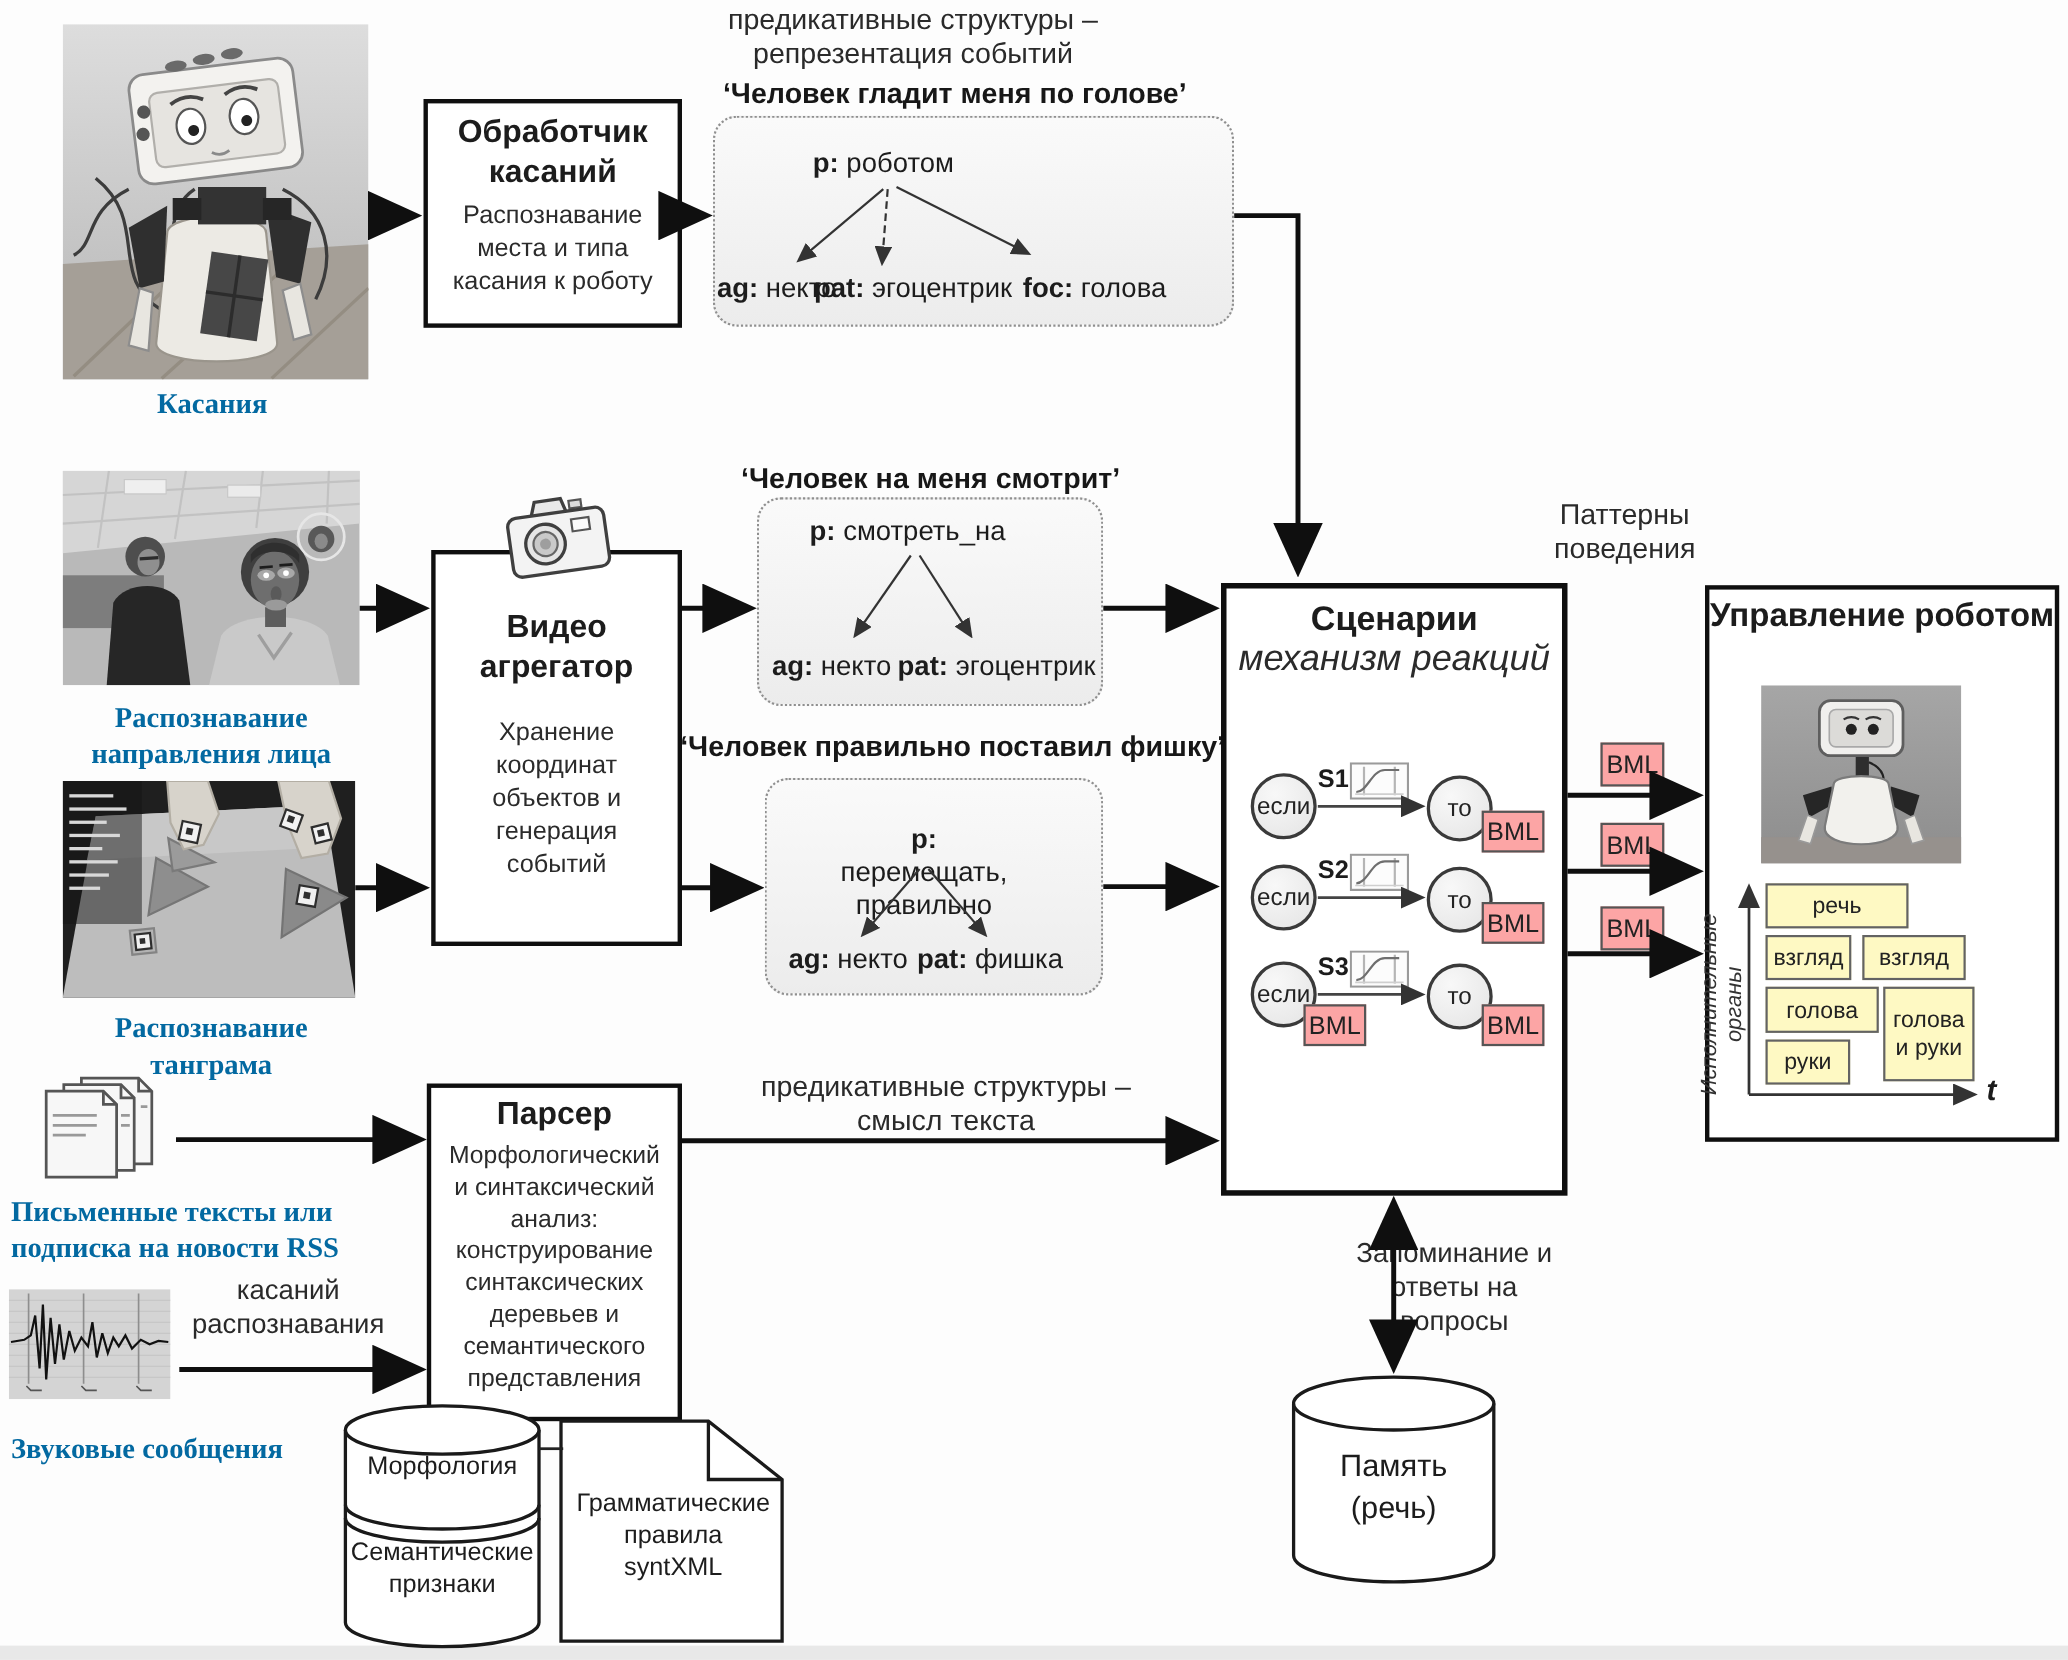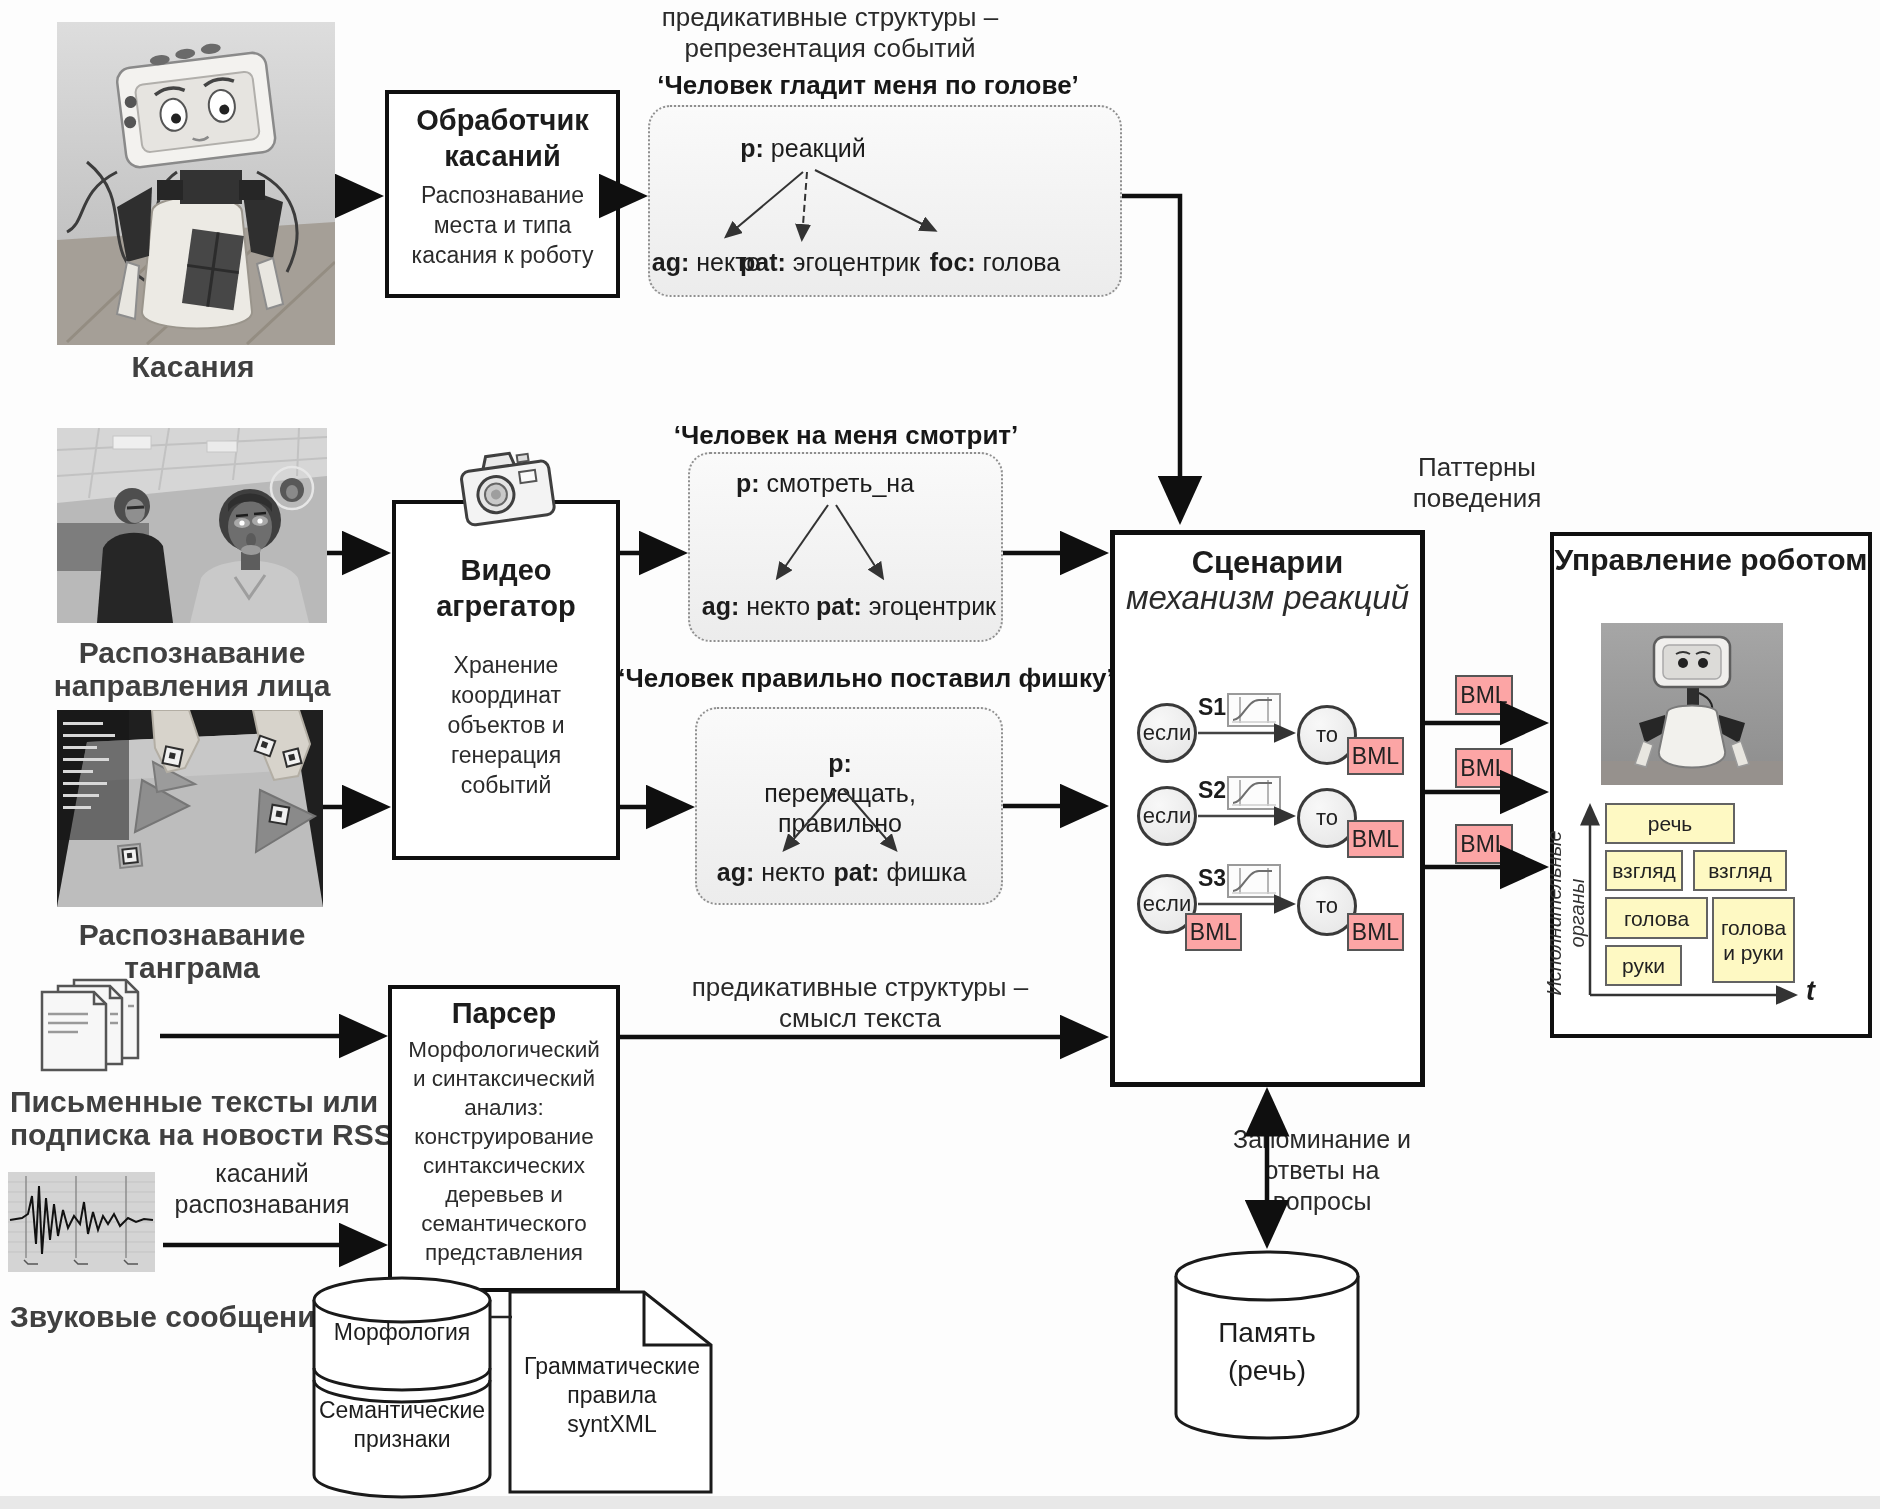--- a/index.html
+++ b/index.html
@@ -4,21 +4,21 @@
 <style>
   html,body{margin:0;padding:0;background:#fff;}
   .canvas{position:relative;width:1880px;height:1509px;background:#fdfdfd;overflow:hidden;
           font-family:"Liberation Sans","DejaVu Sans",sans-serif;color:#1c1c1c;}
   .abs{position:absolute;}
   .ml{white-space:pre-line;}
   .ctr{transform:translateX(-50%);text-align:center;}
   .b{font-weight:700;}
   .lbl{font-size:25px;line-height:31px;color:#2a2a2a;}
   .quote{font-size:26px;font-weight:700;color:#171717;}
-  .cap{font-size:30px;font-weight:700;line-height:33px;color:#404040;}
+  .cap{font-size:26px;font-weight:700;line-height:33px;color:#0369a1;font-family:Liberation Serif, serif;}
   .solidbox{position:absolute;border:4px solid #0f0f0f;background:#fff;box-sizing:border-box;}
   .boxtitle{font-size:29px;font-weight:700;line-height:36px;text-align:center;}
   .boxdesc{font-size:23px;line-height:30px;text-align:center;color:#2b2b2b;}
   .dashedbox{position:absolute;border:2px dotted #8f8f8f;border-radius:22px;box-sizing:border-box;
              background:linear-gradient(180deg,#fafafa 0%,#ececec 100%);}
   .ptext{font-size:25px;line-height:30px;text-align:center;}
   .arg{position:absolute;font-size:25px;white-space:nowrap;transform:translateX(-50%);}
   .arg .b{margin-right:7px;}
   .circle{position:absolute;width:60px;height:60px;border-radius:50%;border:3px solid #3a3a3a;
           background:radial-gradient(circle at 35% 30%,#f8f8f8,#e4e4e4);display:flex;
@@ -384,21 +384,21 @@
   <div class="tblock" style="left:1693px;top:850px;width:94px;height:41px;">взгляд</div>
   <div class="tblock" style="left:1605px;top:897px;width:103px;height:42px;">голова</div>
   <div class="tblock ml" style="left:1712px;top:897px;width:83px;height:86px;">голова
 и руки</div>
   <div class="tblock" style="left:1605px;top:945px;width:77px;height:41px;">руки</div>
   <div class="abs" style="left:1806px;top:976px;font-style:italic;font-size:27px;font-weight:700;z-index:4;">t</div>
 
   <div class="dashedbox" style="left:648px;top:105px;width:474px;height:192px;"></div>
   <div class="abs ptext" style="left:803px;top:133px;transform:translateX(-50%);z-index:5;">
     <span class="b">p:</span>
-    <span class="ml">реакций</span>
+    <span class="ml">роботом</span>
   </div>
   <div class="arg" style="left:706px;top:248px;z-index:5;"><span class="b">ag:</span><span>некто</span></div>
   <div class="arg" style="left:830px;top:248px;z-index:5;"><span class="b">pat:</span><span>эгоцентрик</span></div>
   <div class="arg" style="left:995px;top:248px;z-index:5;"><span class="b">foc:</span><span>голова</span></div>
 
   <div class="dashedbox" style="left:688px;top:452px;width:315px;height:190px;"></div>
   <div class="abs ptext" style="left:825px;top:468px;transform:translateX(-50%);z-index:5;">
     <span class="b">p:</span>
     <span class="ml">смотреть_на</span>
   </div>

